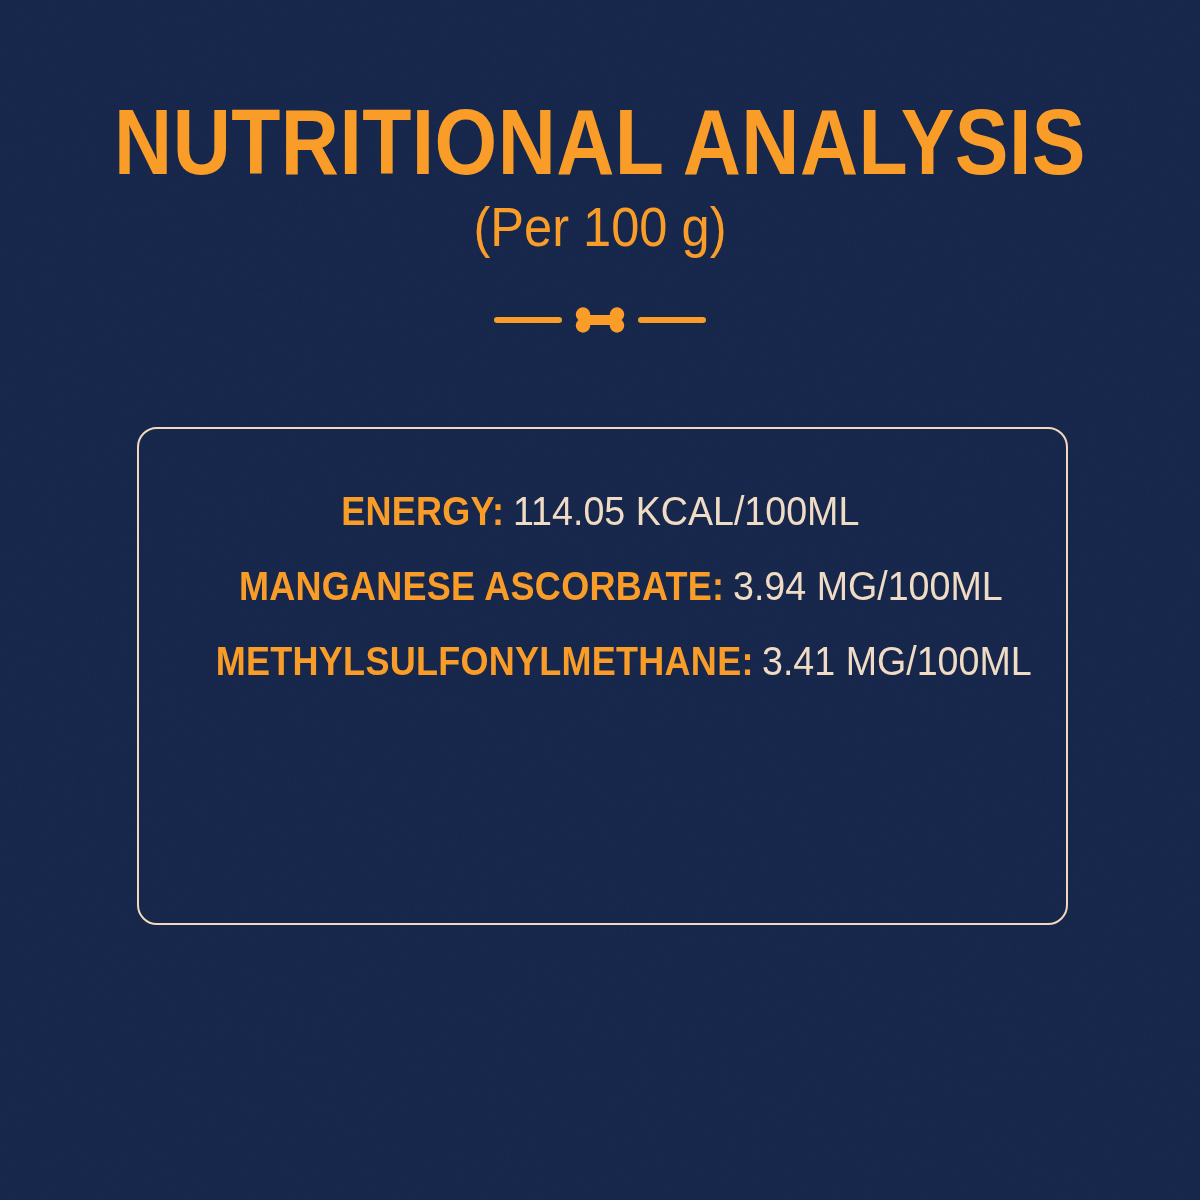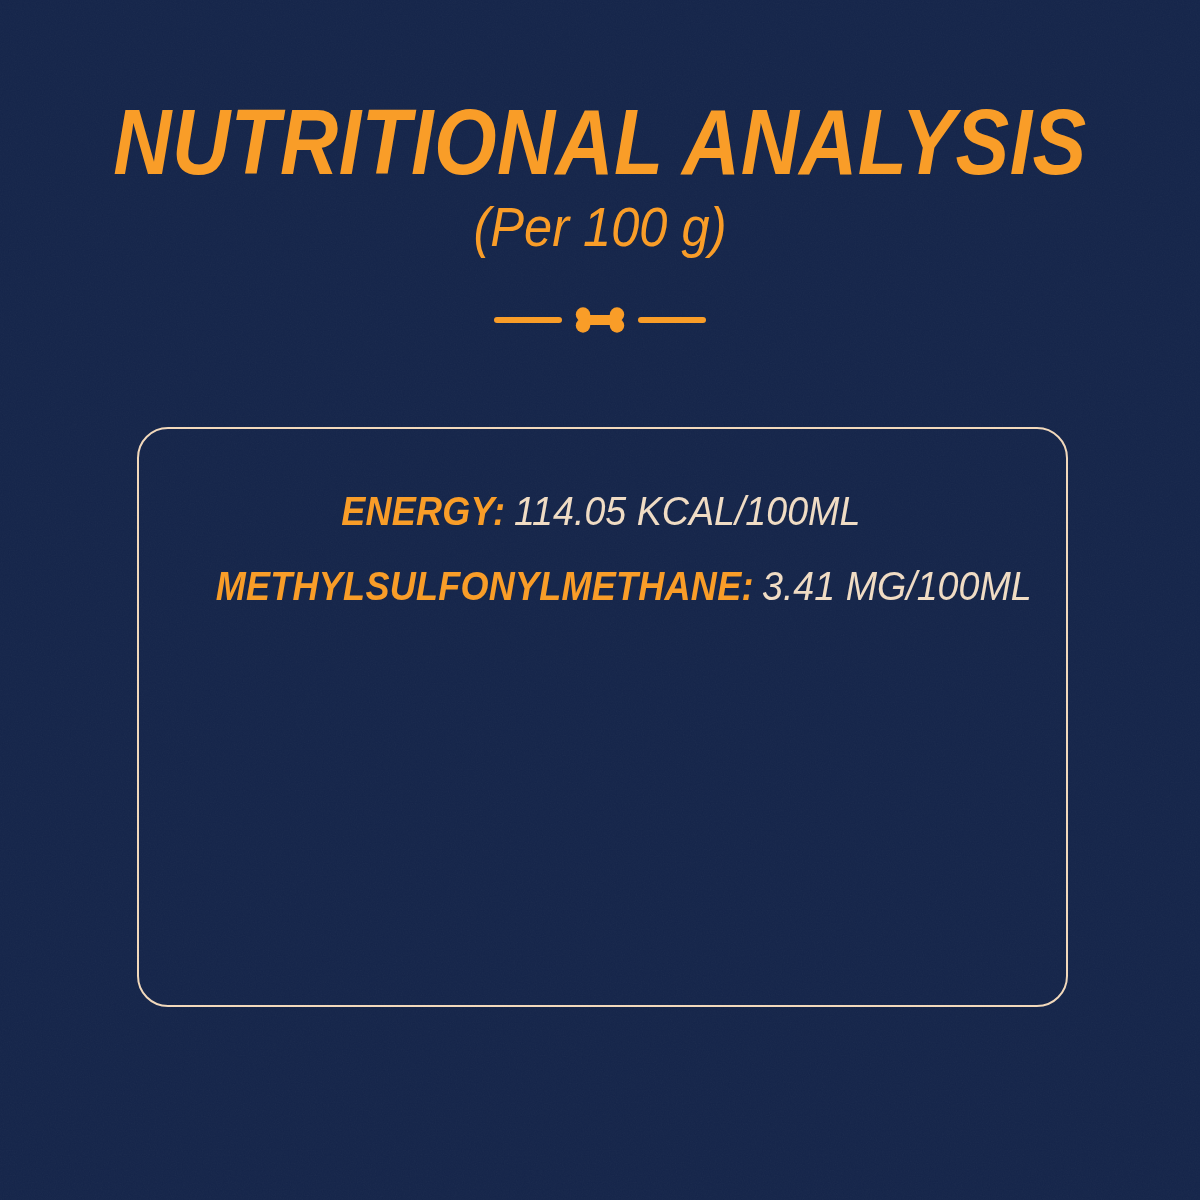--- a/index.html
+++ b/index.html
@@ -9,21 +9,20 @@
     background:#15254a;
     font-family:"Liberation Sans", sans-serif;
     overflow:hidden;
   }
 
   
   #page {
     position:relative;
     width:1200px; height:1200px;
     background:#15254a;
-    font-style:italic;
   }
   #noise {
     position:absolute; inset:0;
     pointer-events:none;
     opacity:.55;
     mix-blend-mode:normal;
   }
 
   
   #header {
@@ -72,23 +71,23 @@
     width:68px; height:6px;
     border-radius:3px;
     background:#f99d28;
   }
   #bone-icon { display:block; }
 
   
   #card {
     position:absolute;
     left:137px; top:427px;
-    width:931px; height:580px;
+    width:931px; height:498px;
     border:2px solid #f2d9bc;
-    border-radius:31px;
+    border-radius:20px;
   }
 
   #rows {
     position:absolute;
     left:0; right:0; top:44px;
     display:flex;
     flex-direction:column;
   }
 
   .row {
@@ -155,19 +154,23 @@
     <span class="divider-rule"></span>
   </div>
 
   <div id="card">
     <div id="rows">
         <div class="row">
           <span class="row-label">ENERGY:</span>
           <span class="row-value">114.05 KCAL/100ML</span>
         </div>
         <div class="row">
+          <span class="row-label">MANGANESE ASCORBATE:</span>
+          <span class="row-value">3.94 MG/100ML</span>
+        </div>
+        <div class="row">
           <span class="row-label">METHYLSULFONYLMETHANE:</span>
           <span class="row-value">3.41 MG/100ML</span>
         </div>
       </div>
   </div>
 
 </div>
 
 </body></html>

